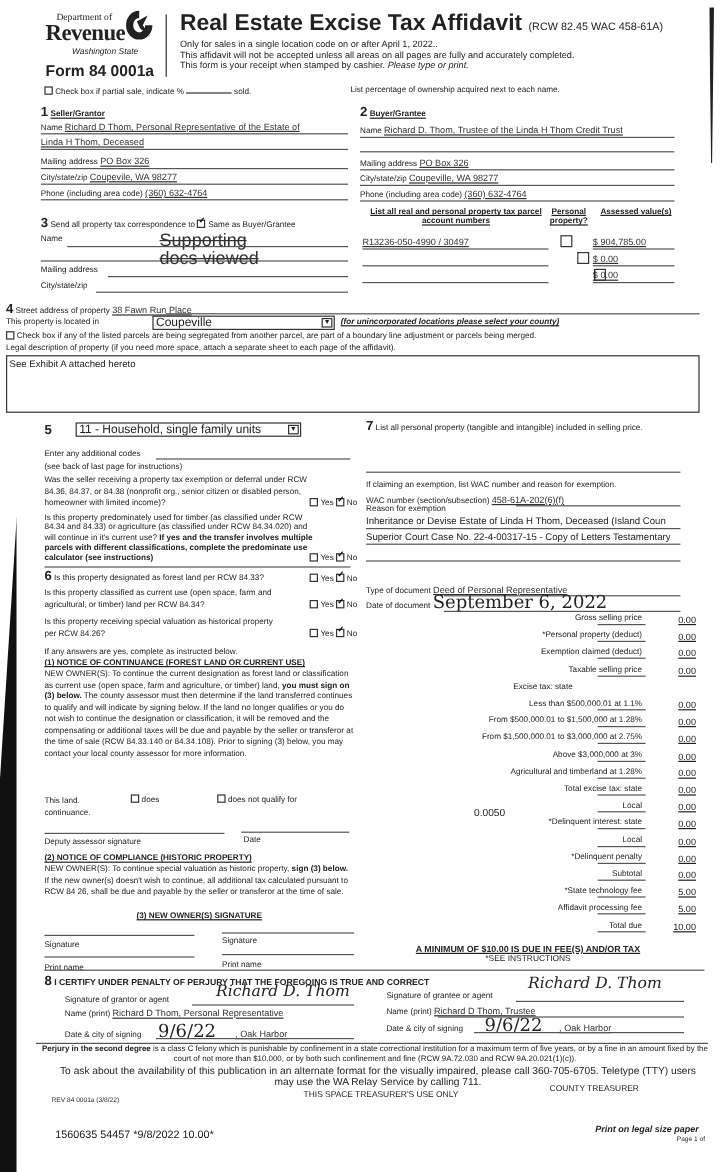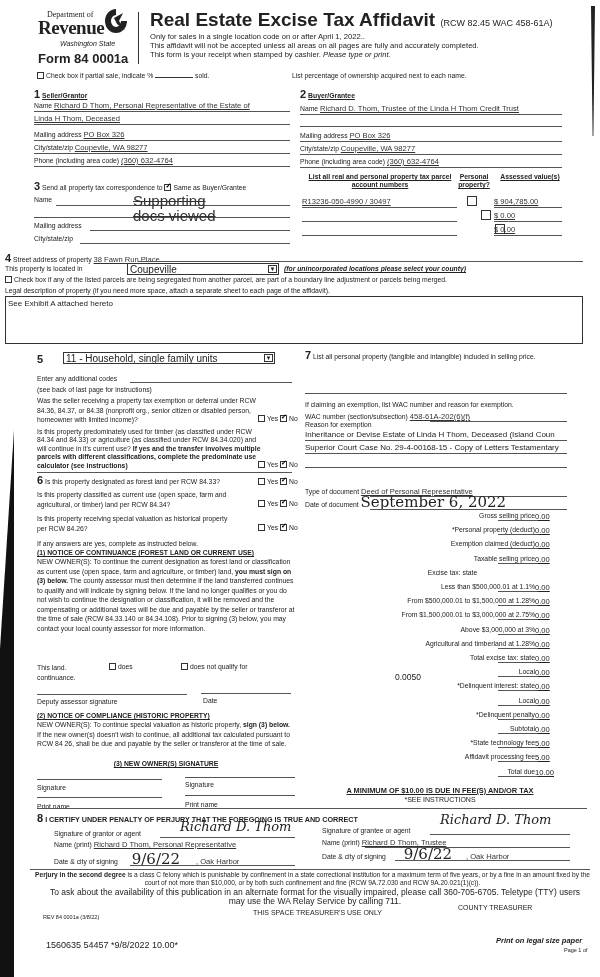--- a/index.html
+++ b/index.html
@@ -27,21 +27,21 @@
   .secnum { font-size: 11px; font-weight: bold; }
   .lbl { font-size: 6.8px; }
   .bold { font-weight: bold; text-decoration: underline; }
   .stamp { font-size: 15px; color: #333; line-height: 1; text-decoration: line-through; text-decoration-thickness: 1px; }
   .dropdown { border: 1px solid #333; height: 12px; font-size: 10px; padding-left: 2px; line-height: 11px; }
   .dd-arrow { position: absolute; right: 1px; top: 1px; width: 9px; height: 8px; border: 1px solid #333; font-size: 6px; line-height: 6px; text-align: center; }
   .legal-box { left: 5px; top: 296px; width: 578px; height: 48px; border: 1px solid #333; padding: 2px; font-size: 8px; }
   .yn { font-size: 6.8px; white-space: nowrap; }
   .para { font-size: 6.8px; line-height: 9.6px; }
   .taxrow { position: absolute; font-size: 6.8px; text-align: right; width: 240px; left: 295px; }
-  .taxval { position: absolute; left: 535px; width: 45px; font-size: 7.6px; text-decoration: underline; }
+  .taxval { position: absolute; left: 535px; width: 45px; text-align: right; font-size: 7.6px; text-decoration: underline; }
   .hand { font-family: "DejaVu Serif", serif; font-size: 15px; color: #222; margin-top: 13px; }
   .sig { font-family: "DejaVu Serif", serif; font-style: italic; font-size: 13px; color: #222; }
   .mono { font-family: Liberation Sans, sans-serif; font-size: 9px; }
 </style>
 </head>
 <body>
 
 
 
 
@@ -191,21 +191,21 @@
 <div class="abs lbl" style="left:5px;top:276px">
   <span class="cb"></span><span>Check box if any of the listed parcels are being segregated from another parcel, are part of a boundary line adjustment or parcels being merged.</span>
 </div>
 <div class="abs lbl" style="left:5px;top:287px">Legal description of property (if you need more space, attach a separate sheet to each page of the affidavit).</div>
 <div class="abs legal-box">
   <span>See Exhibit A attached hereto</span>
 </div>
 
 
 <div class="abs secnum" style="left:37px;top:353px">5</div>
-<div class="abs dropdown" style="left:63px;top:352px;width:212px">
+<div class="abs dropdown" style="left:63px;top:352px;width:188px">
   <span>11 - Household, single family units</span>
   <span class="dd-arrow">▼</span>
 </div>
 <div class="abs lbl" style="left:37px;top:375px">Enter any additional codes</div>
 <div class="line" style="left:130px;top:382px;width:162px"></div>
 <div class="abs lbl" style="left:37px;top:386px">(see back of last page for instructions)</div>
 <div class="abs para" style="left:37px;top:396px;width:220px">Was the seller receiving a property tax exemption or deferral under RCW 84.36, 84.37, or 84.38 (nonprofit org., senior citizen or disabled person, homeowner with limited income)?</div>
 <div class="abs yn" style="left:258px;top:415px">
   <span class="cb"></span><span>Yes</span>
   <span class="cb on"></span><span>No</span>
@@ -282,21 +282,21 @@
 <div class="line" style="left:305px;top:393px;width:262px"></div>
 <div class="abs para" style="left:305px;top:400px">If claiming an exemption, list WAC number and reason for exemption.</div>
 <div class="abs para" style="left:305px;top:412px">
   <span>WAC number (section/subsection)</span>
   <span class="fill">458-61A-202(6)(f)</span>
 </div>
 <div class="line" style="left:430px;top:421px;width:137px"></div>
 <div class="abs para" style="left:305px;top:421px;line-height:7px">Reason for exemption</div>
 <div class="abs" style="left:305px;top:428px;font-size:8px;line-height:13px;width:290px">
   <div>Inheritance or Devise  Estate of Linda H  Thom, Deceased (Island Coun</div>
-  <div>Superior Court Case No. 29-4-00168-15 - Copy of Letters Testamentary</div>
+  <div>Superior Court Case No. 22-4-00317-15 - Copy of Letters Testamentary</div>
 </div>
 <div class="line" style="left:305px;top:440px;width:262px"></div>
 <div class="line" style="left:305px;top:453px;width:262px"></div>
 <div class="line" style="left:305px;top:467px;width:262px"></div>
 <div class="abs para" style="left:305px;top:487px">
   <span>Type of document</span>
   <span class="fill">Deed of Personal Representative</span>
 </div>
 <div class="line" style="left:370px;top:496px;width:197px"></div>
 <div class="abs para" style="left:305px;top:498px">

